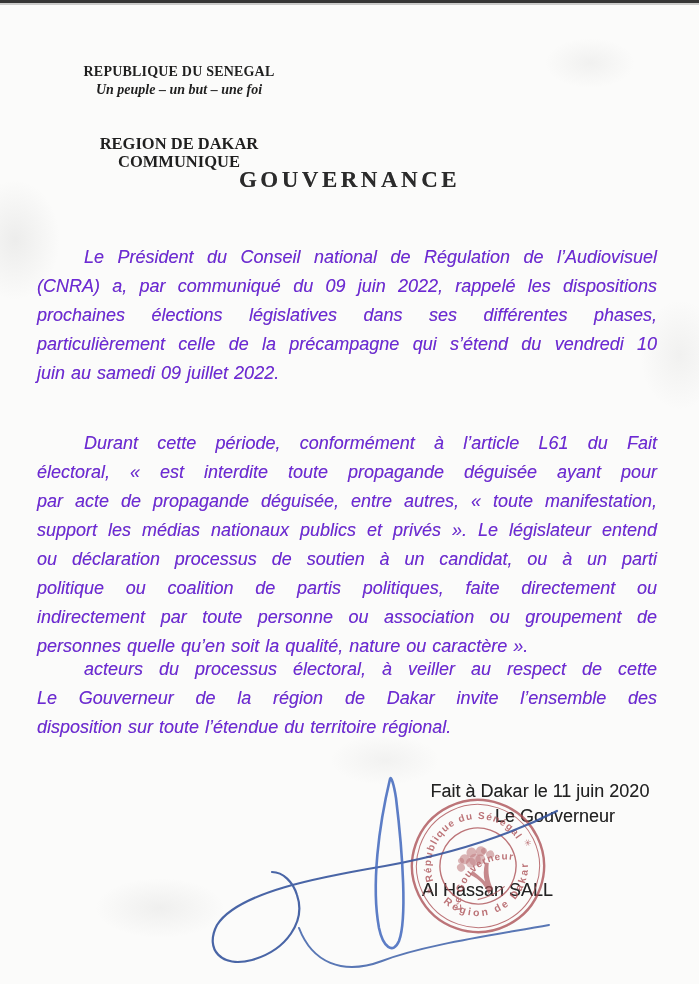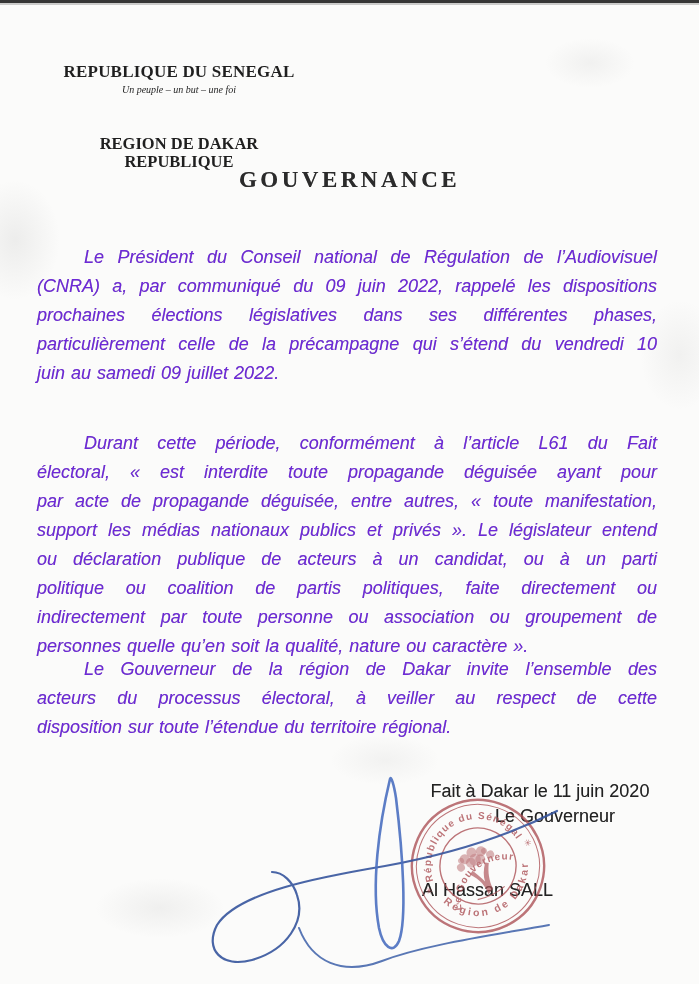--- a/index.html
+++ b/index.html
@@ -16,22 +16,22 @@
   .sm2{left:545px;top:38px;width:90px;height:50px;background:radial-gradient(closest-side,rgba(120,120,120,.08),rgba(120,120,120,0));}
   .sm3{left:95px;top:878px;width:130px;height:60px;background:radial-gradient(closest-side,rgba(120,120,120,.09),rgba(120,120,120,0));}
   .sm4{left:640px;top:300px;width:80px;height:110px;background:radial-gradient(closest-side,rgba(120,120,120,.08),rgba(120,120,120,0));}
   .sm5{left:330px;top:735px;width:110px;height:50px;background:radial-gradient(closest-side,rgba(120,120,120,.07),rgba(120,120,120,0));}
 
   
   .letterhead{
     position:absolute;left:48px;top:62px;width:262px;text-align:center;
     font-family:"Liberation Serif",serif;color:#1f1f1f;
   }
-  .lh-country{font-weight:bold;font-size:17px;line-height:19px;letter-spacing:.2px;}
-  .lh-motto{font-style:italic;font-weight:normal;font-size:10px;line-height:18px;}
+  .lh-country{font-weight:bold;font-size:14px;line-height:19px;letter-spacing:.2px;}
+  .lh-motto{font-style:italic;font-weight:bold;font-size:14px;line-height:18px;}
   .lh-region{font-weight:bold;font-size:16.5px;line-height:18px;margin-top:36px;}
   .lh-office{font-weight:bold;font-size:16.5px;line-height:18px;}
 
   
   .doc-title{
     position:absolute;left:0;top:167px;width:699px;text-align:center;margin:0;
     font-family:"Liberation Serif",serif;font-weight:bold;font-size:23px;
     letter-spacing:3.5px;color:#2b2b2b;text-shadow:0 0 .6px rgba(43,43,43,.5);
   }
 
@@ -67,46 +67,46 @@
   <div class="smudge sm1"></div>
   <div class="smudge sm2"></div>
   <div class="smudge sm3"></div>
   <div class="smudge sm4"></div>
   <div class="smudge sm5"></div>
 
   <header class="letterhead">
     <div class="lh-country">REPUBLIQUE DU SENEGAL</div>
     <div class="lh-motto">Un peuple – un but – une foi</div>
     <div class="lh-region">REGION DE DAKAR</div>
-    <div class="lh-office">REPUBLIQUE</div>
+    <div class="lh-office">COMMUNIQUE</div>
   </header>
 
   <h1 class="doc-title">GOUVERNANCE</h1>
 
   <section>
     <div class="para para-1">
         <div class="jline">Le Président du Conseil national de Régulation de l’Audiovisuel</div>
         <div class="jline">(CNRA) a, par communiqué du 09 juin 2022, rappelé les dispositions</div>
         <div class="jline">prochaines élections législatives dans ses différentes phases,</div>
         <div class="jline">particulièrement celle de la précampagne qui s’étend du vendredi 10</div>
         <div class="jline last">juin au samedi 09 juillet 2022.</div>
       </div>
     <div class="para para-2">
         <div class="jline">Durant cette période, conformément à l’article L61 du Fait</div>
         <div class="jline">électoral, « est interdite toute propagande déguisée ayant pour</div>
         <div class="jline">par acte de propagande déguisée, entre autres, « toute manifestation,</div>
         <div class="jline">support les médias nationaux publics et privés ». Le législateur entend</div>
-        <div class="jline">ou déclaration publique de acteurs à un candidat, ou à un parti</div>
+        <div class="jline">ou déclaration processus de soutien à un candidat, ou à un parti</div>
         <div class="jline">politique ou coalition de partis politiques, faite directement ou</div>
         <div class="jline">indirectement par toute personne ou association ou groupement de</div>
         <div class="jline last">personnes quelle qu’en soit la qualité, nature ou caractère ».</div>
       </div>
     <div class="para para-3">
+        <div class="jline">acteurs du processus électoral, à veiller au respect de cette</div>
         <div class="jline">Le Gouverneur de la région de Dakar invite l’ensemble des</div>
-        <div class="jline">acteurs du processus électoral, à veiller au respect de cette</div>
         <div class="jline last">disposition sur toute l’étendue du territoire régional.</div>
       </div>
   </section>
 
   <div class="place-date">Fait à Dakar le 11 juin 2020</div>
   <div class="signer-title">Le Gouverneur</div>
   <div class="signer-name">Al Hassan SALL</div>
 
   <svg class="stamp-svg" viewBox="-75 -75 150 150" aria-hidden="true">
     <g transform="rotate(-26)" stroke="#ad5358" fill="none">

